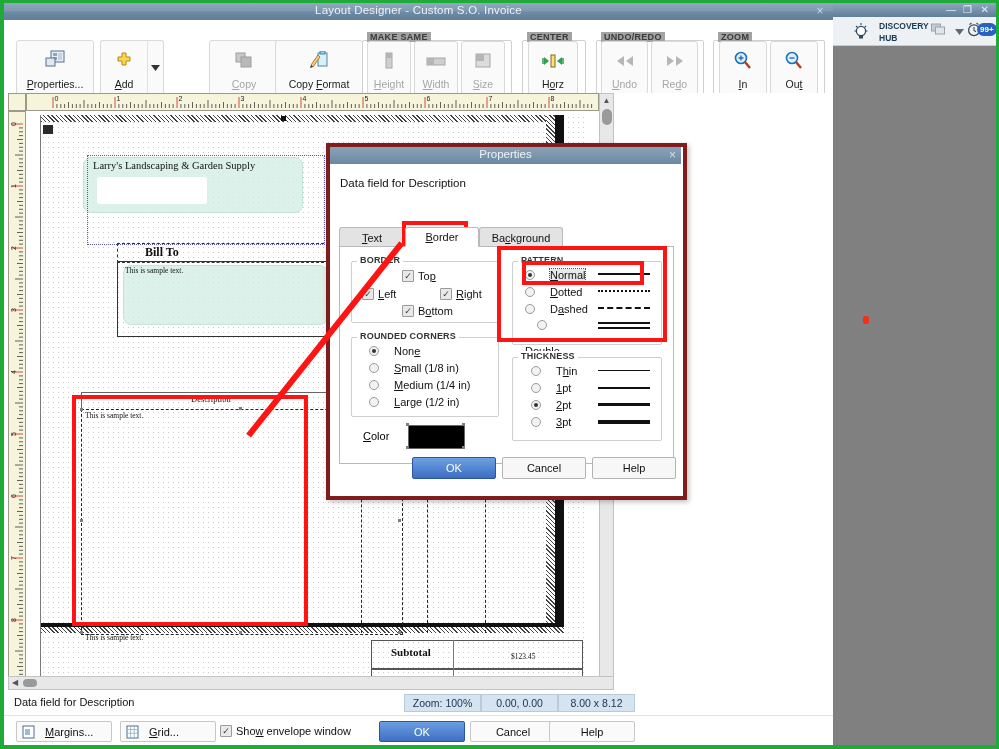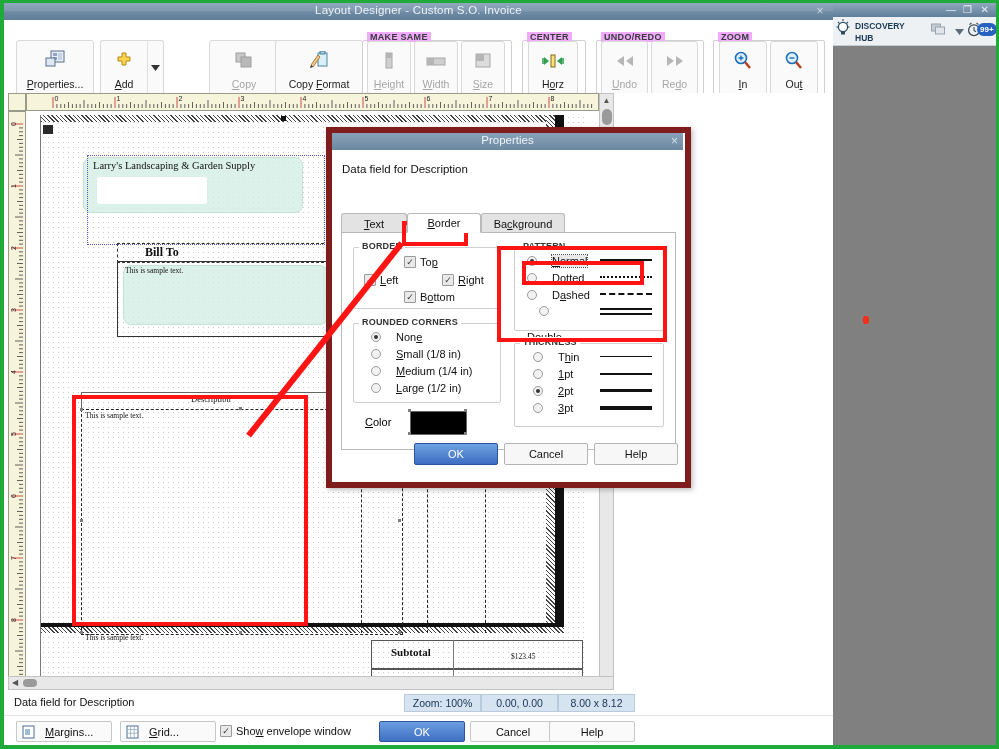--- a/index.html
+++ b/index.html
@@ -22,21 +22,21 @@
     background:linear-gradient(to bottom,#8fa8bd 0%,#7f99b0 45%,#6e8aa4 55%,#5f7e99 100%);
     color:#fff;}
   .titlebar .ttl{position:absolute;left:0;top:1px;width:829px;text-align:center;
     font-size:11.5px;color:#eef3f8;letter-spacing:.2px;}
   .titlebar .xbtn{position:absolute;right:6px;top:1px;width:14px;height:14px;color:#cdd9e4;
     font-size:12px;text-align:center;line-height:14px;cursor:default;}
 
   
   .ribbon{position:absolute;left:0;top:17px;width:829px;height:72px;background:#fff;}
   .grp{position:absolute;top:20px;border:1px solid #d0d0d0;border-radius:2px;height:56px;background:#fff;}
-  .grp>.glabel{position:absolute;left:4px;top:-9px;background:#f0abfc;padding:0 3px;
+  .grp>.glabel{position:absolute;left:4px;top:-9px;background:#a3a3a3;padding:0 3px;
     font-size:9px;color:#3a3a3a;letter-spacing:.3px;font-weight:bold;}
   .tbtn{position:absolute;top:0;width:auto;height:54px;background:#fafafa;border:1px solid #d9d9d9;
     border-radius:3px;display:flex;flex-direction:column;align-items:center;justify-content:flex-end;
     padding-bottom:4px;box-sizing:border-box;cursor:default;}
   .tbtn .lbl{font-size:10.5px;color:#1b1b1b;line-height:11px;}
   .tbtn.dis .lbl{color:#a6a6a6;}
   .tbtn .ico{flex:1;display:flex;align-items:center;justify-content:center;width:100%;}
   .u{text-decoration:underline;}
 
   
@@ -75,22 +75,22 @@
   .statbox{position:absolute;top:1px;height:18px;background:#d6e4f2;border:1px solid #b9cadd;
     box-sizing:border-box;font-size:10.5px;color:#18324f;text-align:center;line-height:17px;}
 
   .bottombar{position:absolute;left:0;top:712px;width:829px;height:30px;background:#fff;border-top:1px solid #e2e2e2;}
   .bbtn{position:absolute;top:5px;height:21px;background:#fafafa;border:1px solid #c7c7c7;border-radius:2px;
     font-size:11px;color:#111;display:flex;align-items:center;justify-content:center;box-sizing:border-box;cursor:default;}
   .bbtn.primary{background:linear-gradient(to bottom,#6b9fe0,#3f6fc4);border:1px solid #2c559e;color:#fff;}
   .chkline{position:absolute;top:9px;font-size:11px;color:#111;display:flex;align-items:center;gap:4px;}
 
   
-  .dlg{position:absolute;left:322px;top:124px;width:353px;height:349px;background:#fff;
-    border:6px solid #7f1d1d;box-shadow:2px 2px 5px rgba(0,0,0,.25);}
+  .dlg{position:absolute;left:322px;top:140px;width:353px;height:349px;background:#fff;
+    border:4px solid #7f1d1d;box-shadow:2px 2px 5px rgba(0,0,0,.25);}
   .dlg .dtitle{position:absolute;left:0;top:0;width:351px;height:17px;
     background:linear-gradient(to bottom,#88a2b8 0%,#7b96ad 50%,#6a88a2 100%);color:#fff;}
   .dlg .dtitle .t{position:absolute;left:0;top:1px;width:351px;text-align:center;font-size:11.5px;color:#eef3f8;}
   .dlg .dtitle .x{position:absolute;right:5px;top:1px;font-size:12px;color:#d5e0ea;line-height:14px;cursor:default;}
   .dlg .subtitle{position:absolute;left:10px;top:30px;font-size:11.5px;color:#111;}
 
   .tabs{position:absolute;left:9px;top:80px;width:335px;height:20px;}
   .tab{position:absolute;top:0;height:20px;background:#e3e3e3;border:1px solid #b9b9b9;border-bottom:none;
     border-radius:3px 3px 0 0;font-size:11px;color:#111;display:flex;align-items:center;justify-content:center;
     box-sizing:border-box;cursor:default;}
@@ -118,21 +118,21 @@
   
   .redbox{position:absolute;border:4px solid #ff1414;box-sizing:border-box;pointer-events:none;}
   .redline{position:absolute;background:#ff1414;transform-origin:0 0;pointer-events:none;}
 
   
   .sidewin{position:absolute;left:833px;top:3px;width:163px;height:742px;background:#808080;overflow:hidden;}
   .sidetop{position:absolute;left:0;top:0;width:163px;height:14px;
     background:linear-gradient(to bottom,#8fa8bd,#5f7e99);}
   .sidetop .ctl{position:absolute;top:0px;color:#e8eef4;font-size:10px;line-height:14px;}
   .siderib{position:absolute;left:0;top:14px;width:163px;height:28px;background:#eef1f4;border-bottom:1px solid #c4ccd4;}
-  .discovery{position:absolute;left:2px;top:2px;width:82px;height:24px;display:flex;align-items:flex-start;gap:4px;}
+  .discovery{position:absolute;left:20px;top:2px;width:82px;height:24px;display:flex;align-items:flex-end;gap:10px;}
   .dtxt{font-size:8.5px;color:#1b3a54;font-weight:bold;line-height:9px;}
   .redcursor{position:absolute;left:863px;top:316px;width:6px;height:8px;background:#f2301a;border-radius:2px;}
 
   
   .inv-label{position:absolute;font-family:"Liberation Serif",serif;color:#111;}
   .greenfield{position:absolute;background:#d6efe6;border:1px solid #bcdfd2;border-radius:8px;opacity:.85;}
   .dashb{position:absolute;border:1px dashed #333;}
   .dotb{position:absolute;border:1px dotted #6b6bbd;}
   .solidb{position:absolute;border:1px solid #555;}
 </style>

